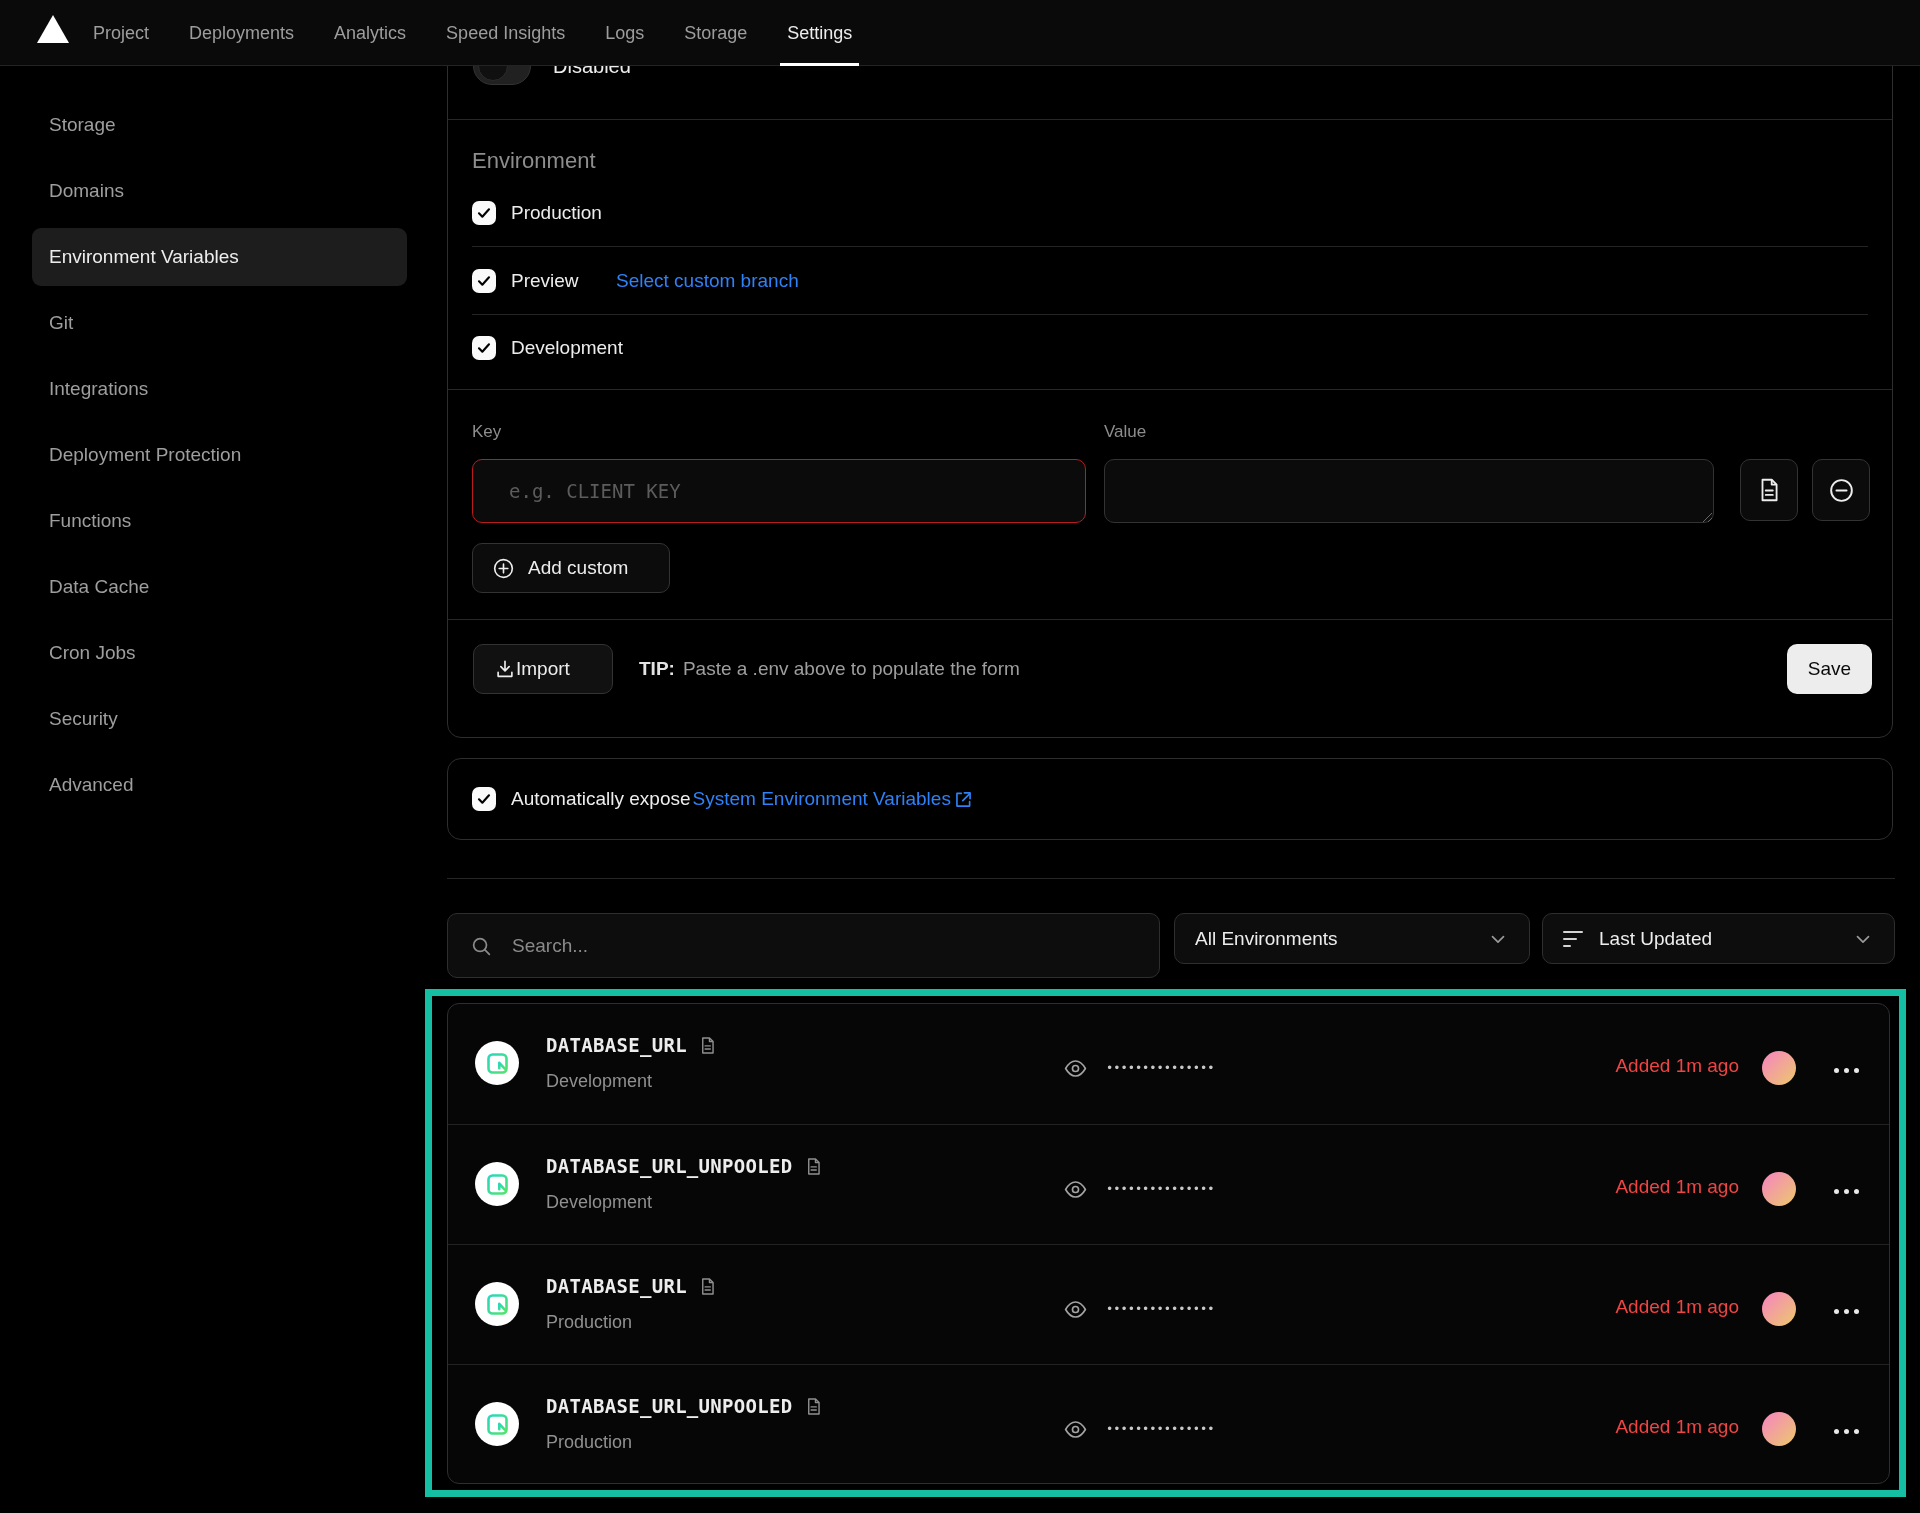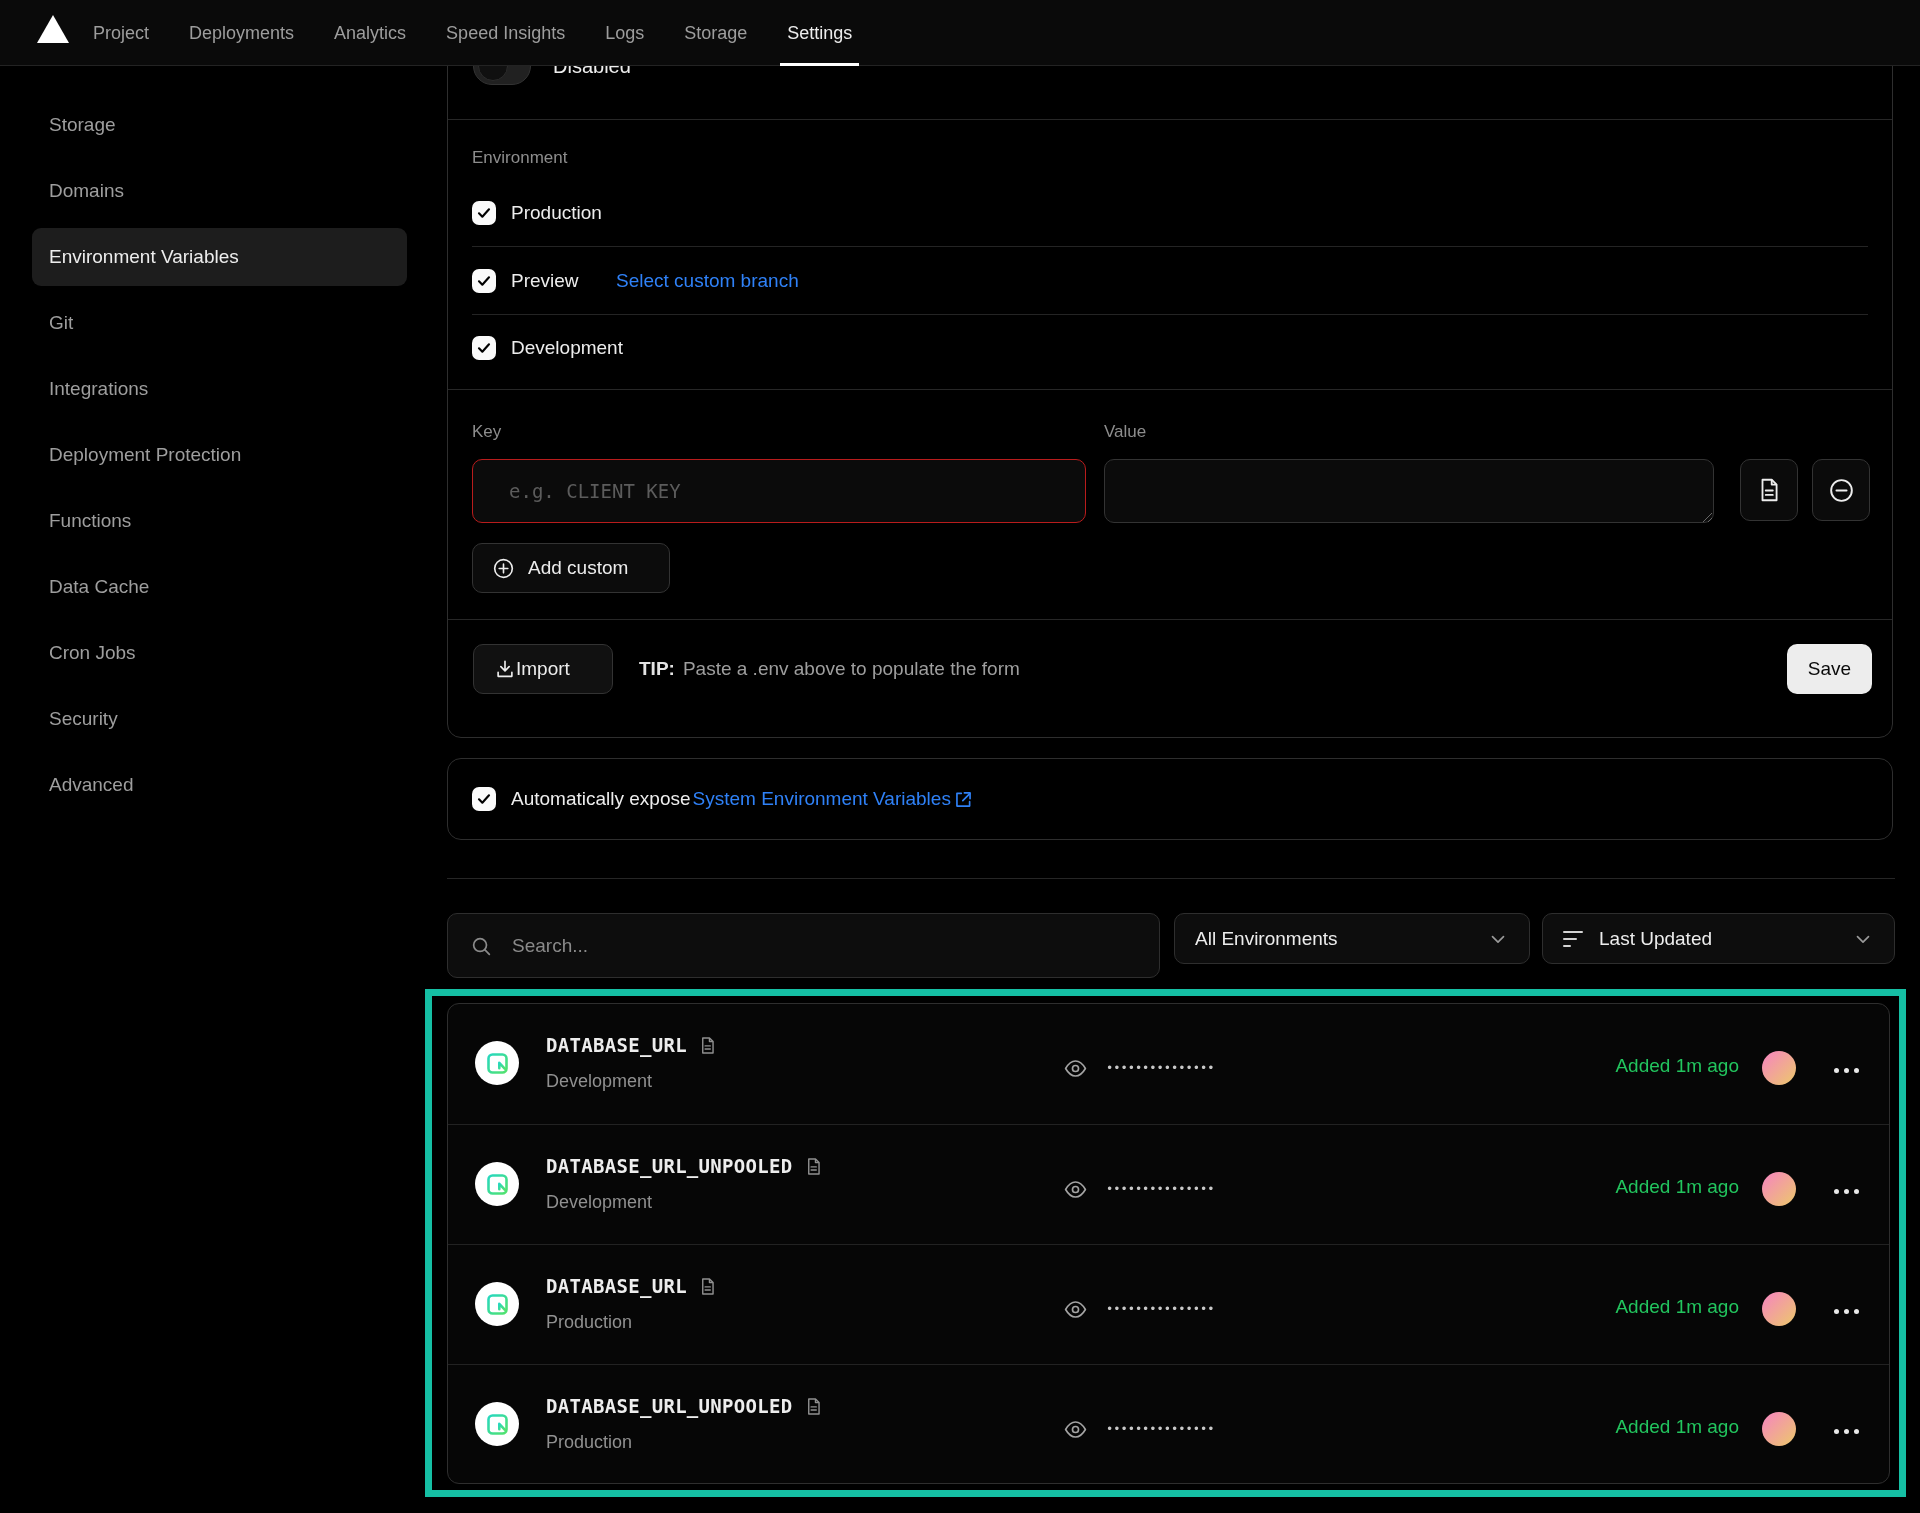--- a/index.html
+++ b/index.html
@@ -35,21 +35,21 @@
   .divider-full { position:absolute; left:0; right:0; height:1px; background:#272727; }
   .divider-inset { position:absolute; left:24px; right:24px; height:1px; background:#242424; }
 
   
   .toggle { position:absolute; left:25px; top:66px; width:58px; height:38px; border-radius:19px;
             background:#212121; border:1px solid #333; cursor:pointer; }
   .toggle-knob { position:absolute; left:4px; top:3px; width:30px; height:30px; border-radius:50%;
                  background:#101010; border:1px solid #2c2c2c; }
   .toggle-label { position:absolute; left:105px; top:74px; font-size:20px; color:#ededed; }
 
-  .section-label { position:absolute; left:24px; font-size:17px; color:#8d8d8d; }
+  .section-label { position:absolute; left:24px; font-size:22px; color:#8d8d8d; }
 
   
   .checkbox { position:absolute; left:24px; width:24px; height:24px; background:#fafafa;
               border-radius:7px; display:flex; align-items:center; justify-content:center; cursor:pointer; }
   .checkbox svg { display:block; }
   .check-label { position:absolute; left:63px; font-size:19px; color:#ededed; line-height:24px; }
   .inline-link { color:#2f81f7; cursor:pointer; font-size:19px; }
 
   
   .field-label { position:absolute; top:441px; font-size:17px; color:#8d8d8d; }
@@ -109,21 +109,21 @@
   .neon-badge { position:absolute; left:27px; top:37px; width:44px; height:44px; border-radius:50%;
                 background:#fff; display:flex; align-items:center; justify-content:center; }
   .var-key { position:absolute; left:98px; top:30px; font-family:"DejaVu Sans Mono", monospace;
              font-size:19px; font-weight:600; color:#ededed; letter-spacing:.3px; display:flex;
              align-items:center; gap:11px; }
   .var-key .doc { display:flex; cursor:pointer; }
   .var-env { position:absolute; left:98px; top:67px; font-size:18px; color:#909090; }
   .eye { position:absolute; left:615px; top:52px; cursor:pointer; display:flex; }
   .masked { position:absolute; left:658px; top:50px; font-family:"DejaVu Sans Mono", monospace;
             font-size:12px; letter-spacing:0; color:#c8c8c8; line-height:28px; }
-  .added { position:absolute; right:150px; top:51px; font-size:19px; color:#22c55e; }
+  .added { position:absolute; right:150px; top:51px; font-size:19px; color:#ef4444; }
   .avatar { position:absolute; left:1314px; top:47px; width:34px; height:34px; border-radius:50%;
             background:linear-gradient(135deg,#f58ab9 10%,#edc273 90%); }
   .more-btn { position:absolute; left:1384px; top:58px; display:flex; gap:5px; padding:6px 2px; cursor:pointer; }
   .more-btn i { width:5px; height:5px; border-radius:50%; background:#e8e8e8; }
 </style>
 </head>
 <body>
 
 <svg width="0" height="0" style="position:absolute">
   <defs>

